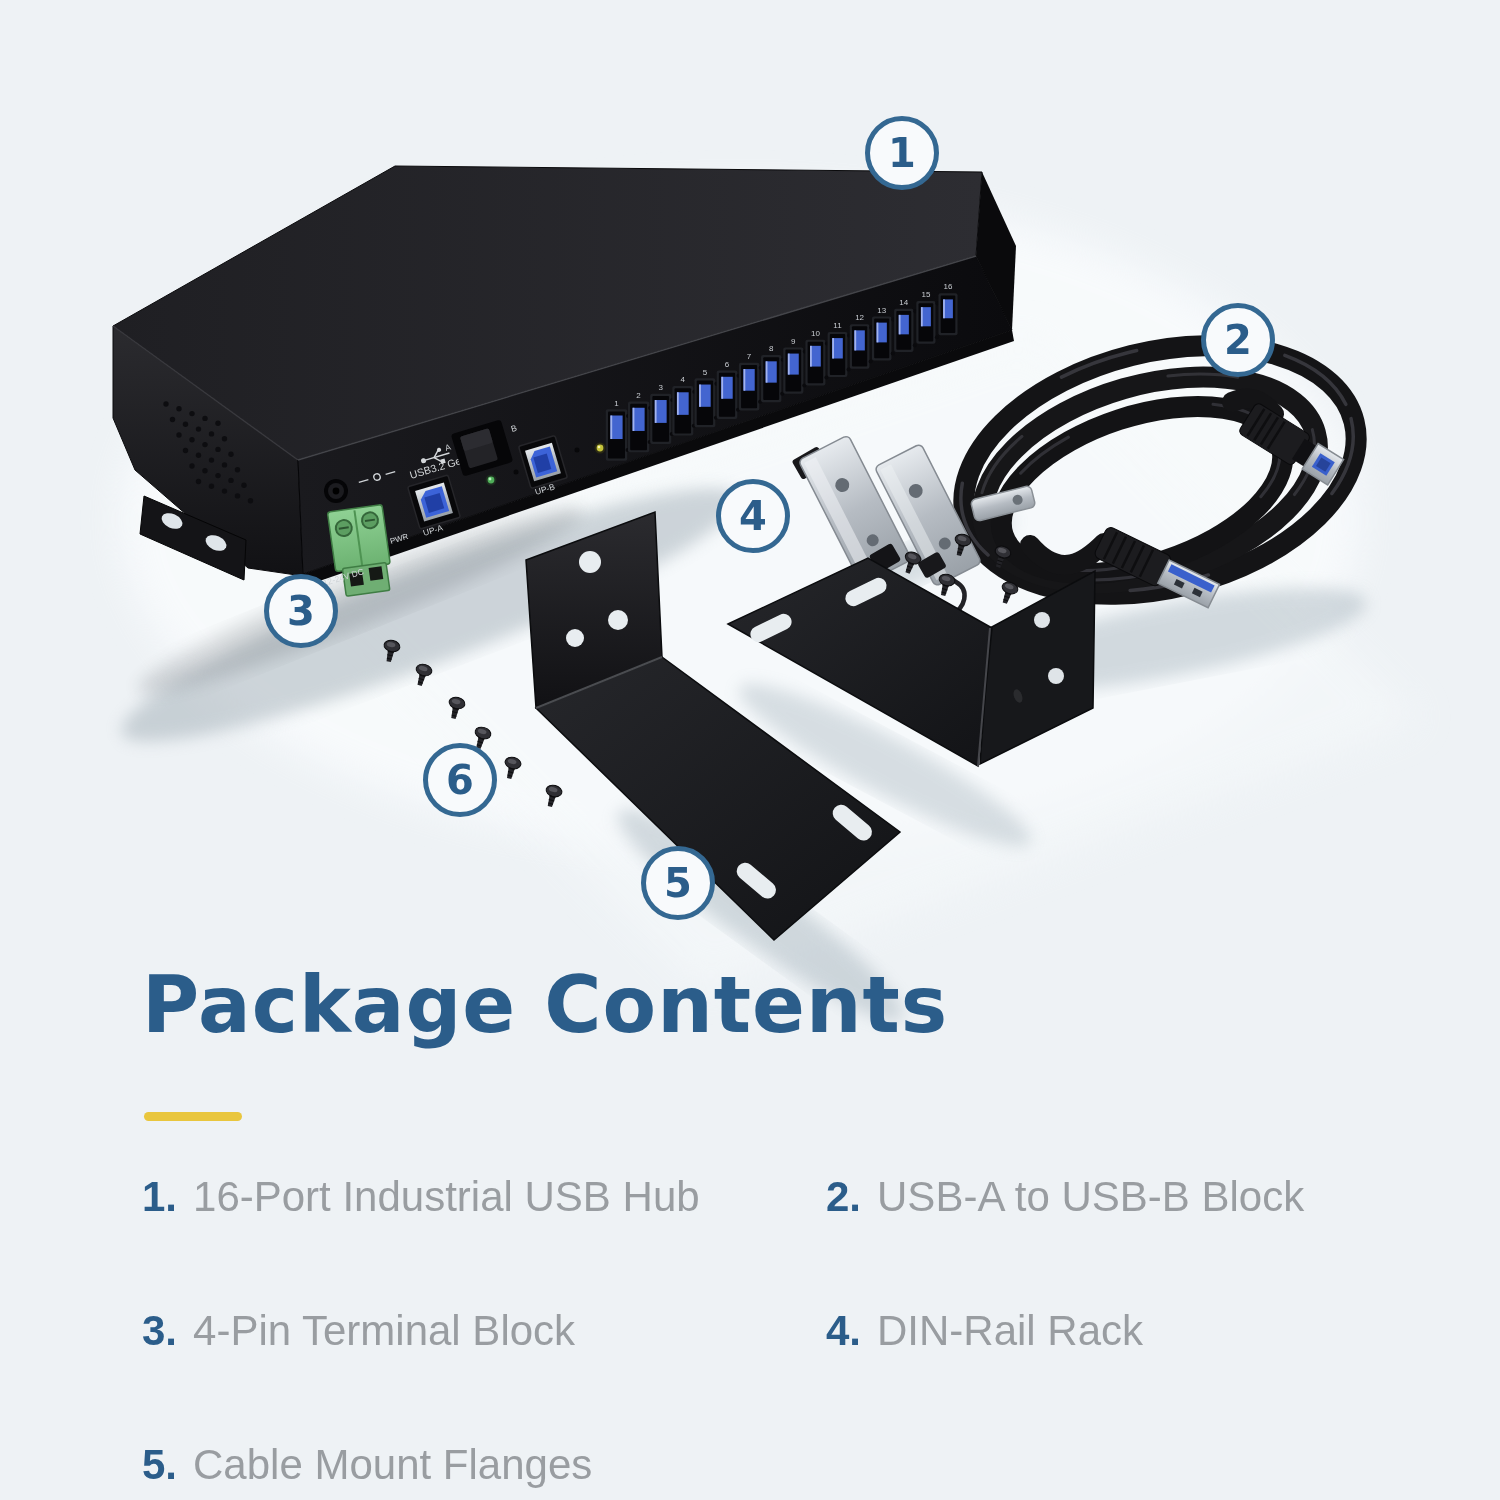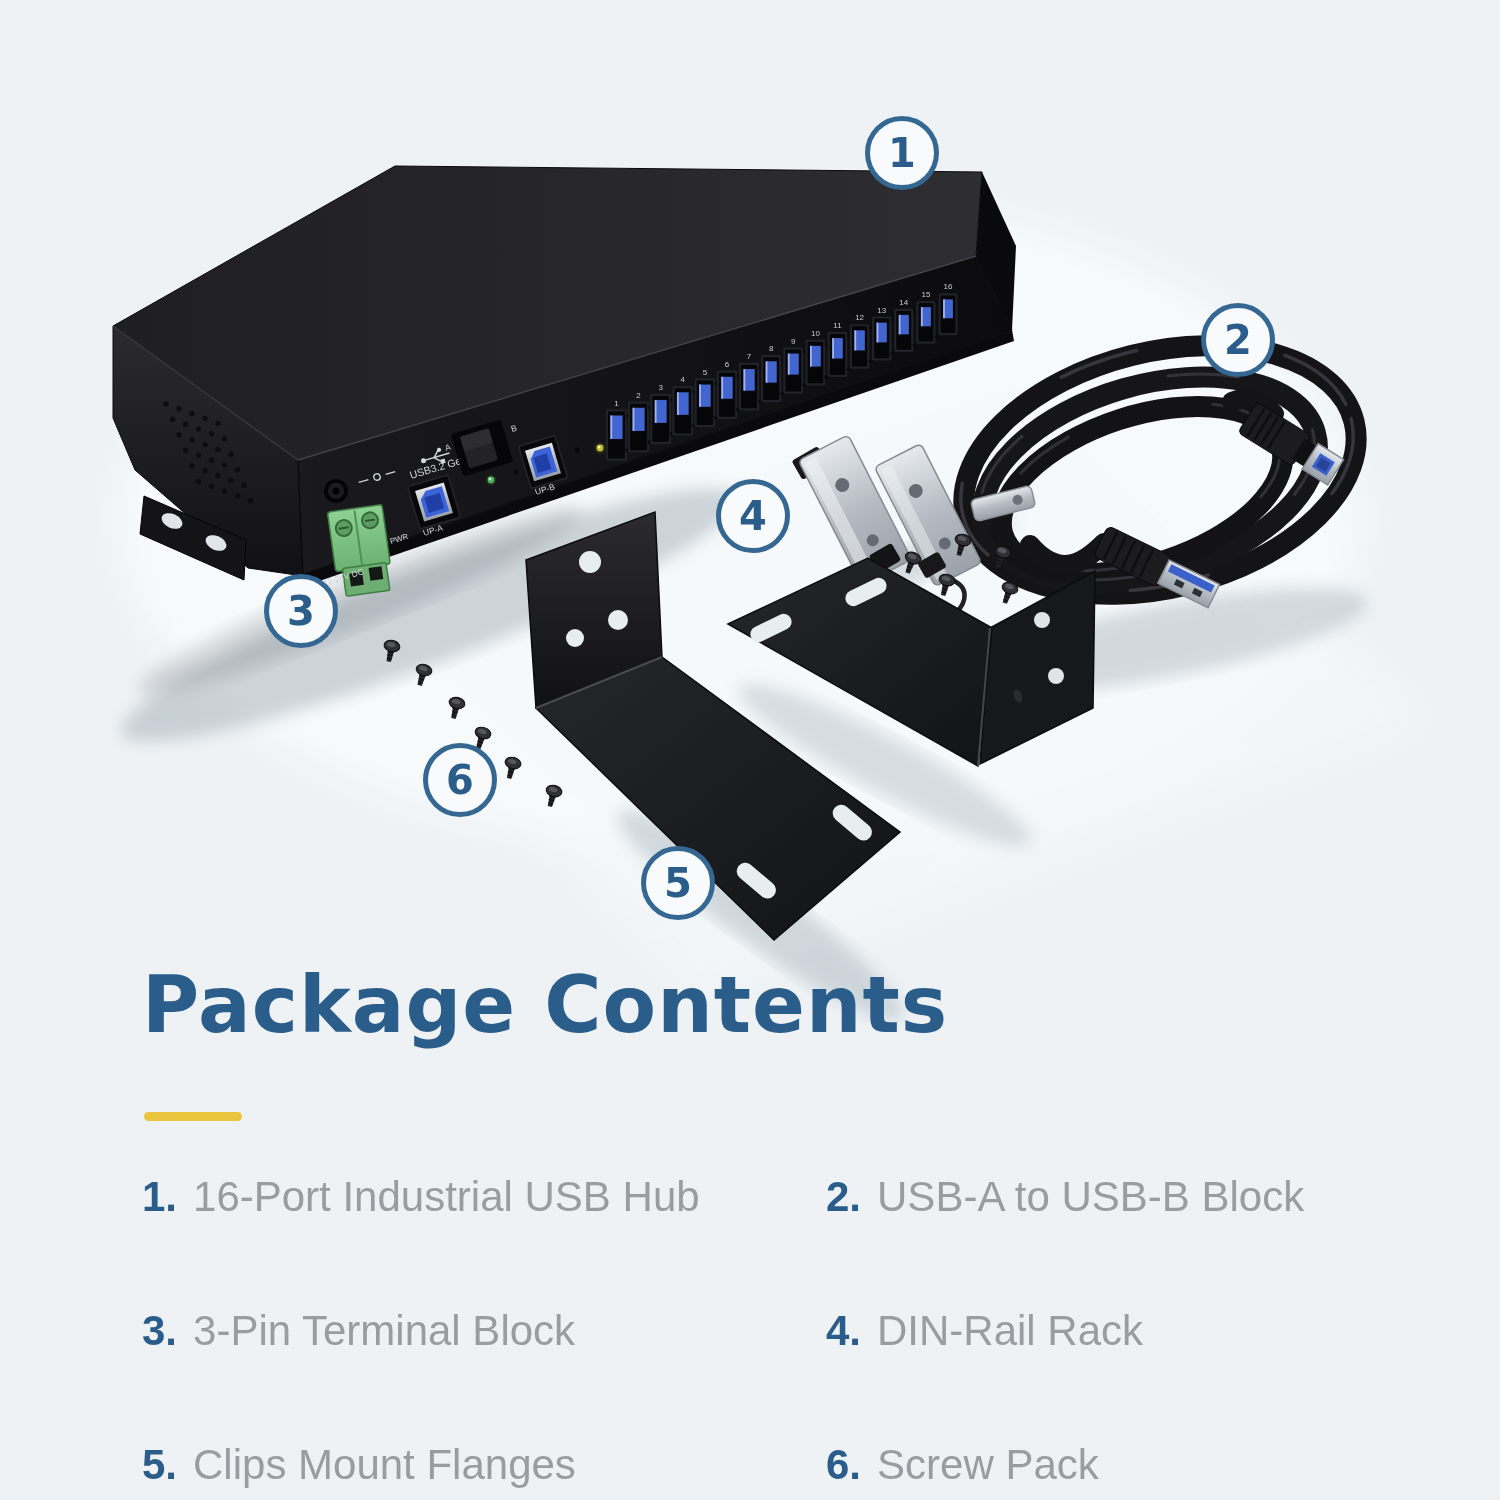--- a/index.html
+++ b/index.html
@@ -425,19 +425,18 @@
 <div class="callout" style="left:423px;top:743px;">
       <span>6</span>
     </div>
 
 <div id="title">Package Contents</div>
 <div id="title-underline"></div>
 
 <div id="contents-list">
   <div class="list-item"><span class="num">1.</span><span class="lbl">16-Port Industrial USB Hub</span></div>
   <div class="list-item"><span class="num">2.</span><span class="lbl">USB-A to USB-B Block</span></div>
-  <div class="list-item"><span class="num">3.</span><span class="lbl">3-Pin Terminal Block</span></div>
+  <div class="list-item"><span class="num">3.</span><span class="lbl">4-Pin Terminal Block</span></div>
   <div class="list-item"><span class="num">4.</span><span class="lbl">DIN-Rail Rack</span></div>
-  <div class="list-item"><span class="num">5.</span><span class="lbl">Clips Mount Flanges</span></div>
-  <div class="list-item"><span class="num">6.</span><span class="lbl">Screw Pack</span></div>
+  <div class="list-item"><span class="num">5.</span><span class="lbl">Cable Mount Flanges</span></div>
 </div>
 
 </div>
 
 </body></html>

